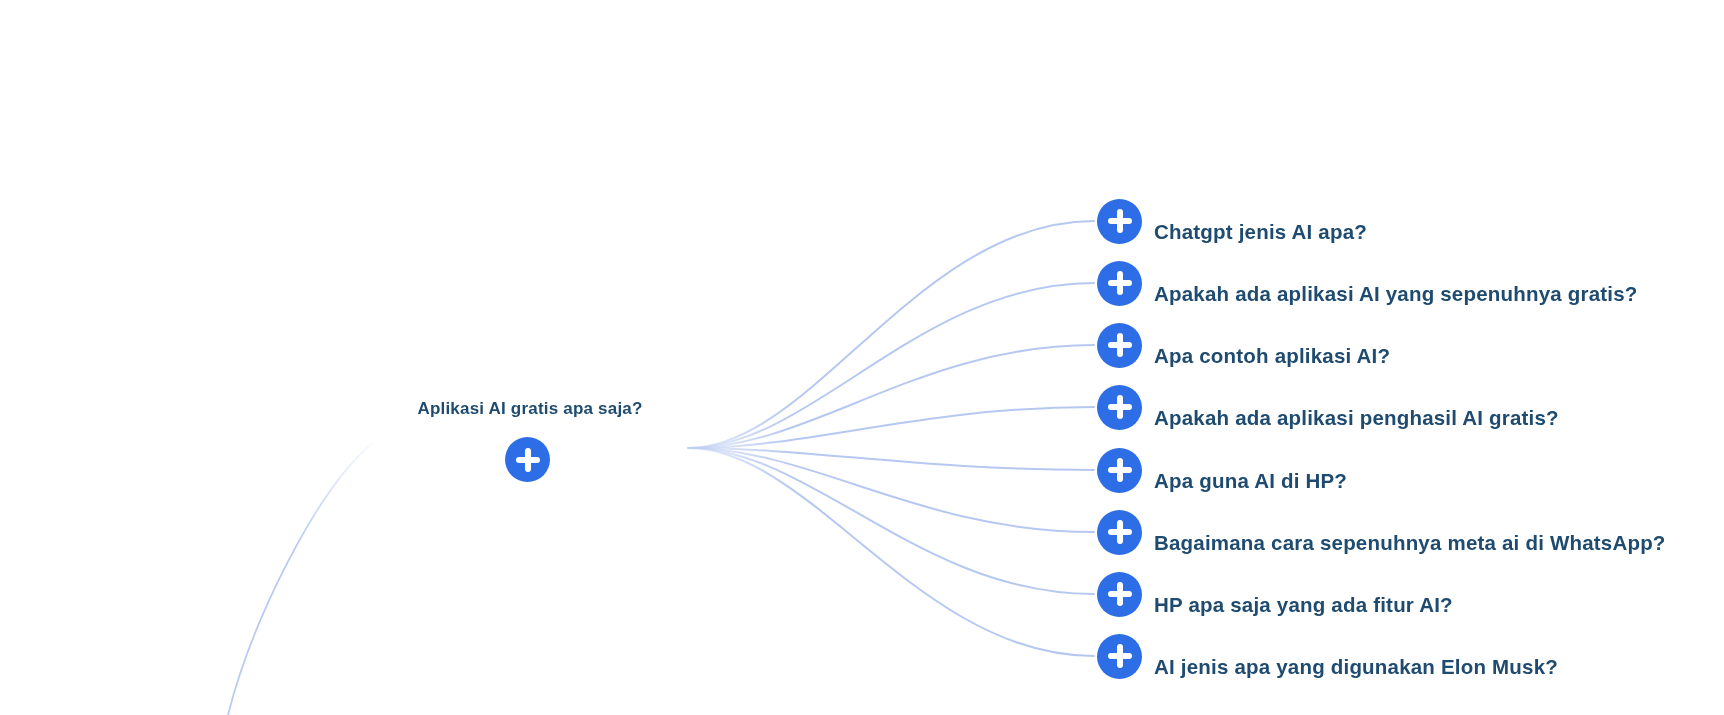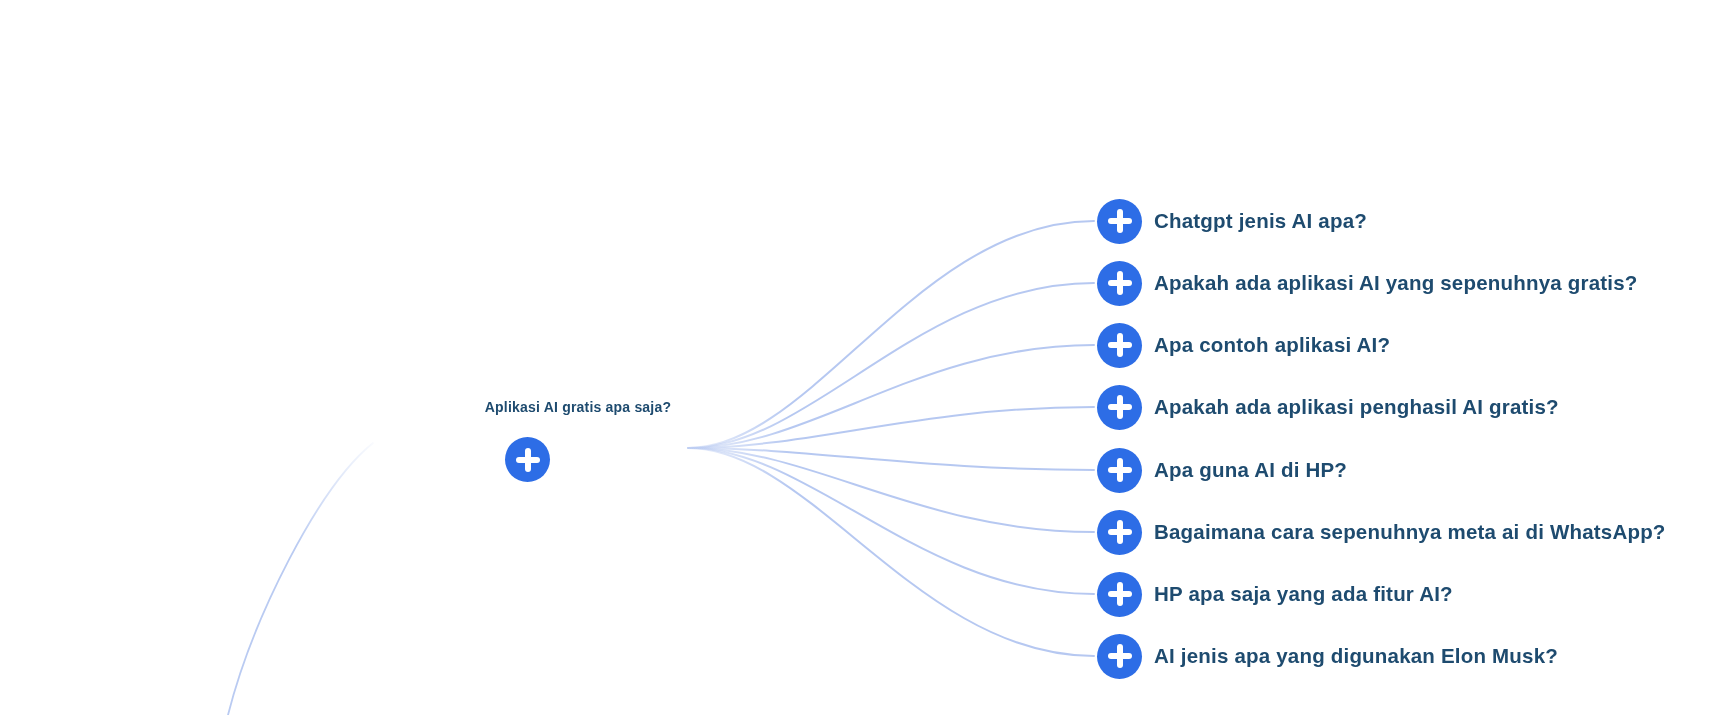--- a/index.html
+++ b/index.html
@@ -28,28 +28,28 @@
   }
   .plus::before, .plus::after {
     content:""; position:absolute; background:#ffffff; border-radius:3px;
   }
   .plus::before { left:0; top:9px;  width:24px; height:6px; }
   .plus::after  { left:9px; top:0;  width:6px;  height:24px; }
 
   .root-label {
     position:absolute; left:530px; top:399px;
     transform:translateX(-50%);
-    font-size:14px; font-weight:700; letter-spacing:0.2px;
-    color:#1e4b6f; white-space:nowrap;margin-left:48px;
+    font-size:17px; font-weight:700; letter-spacing:0.2px;
+    color:#1e4b6f; white-space:nowrap;
   }
   .root-btn { position:absolute; left:505px; top:437px; }
 
   .child {
     position:absolute; left:1097px; height:45px;
-    display:flex; align-items:center;
+    display:flex; align-items:flex-end;
   }
   .child .label {
     margin-left:12px;
     font-size:20.5px; font-weight:700; letter-spacing:0.2px;
     color:#1e4b6f; white-space:nowrap;
   }
 </style>
 </head>
 <body>
 

